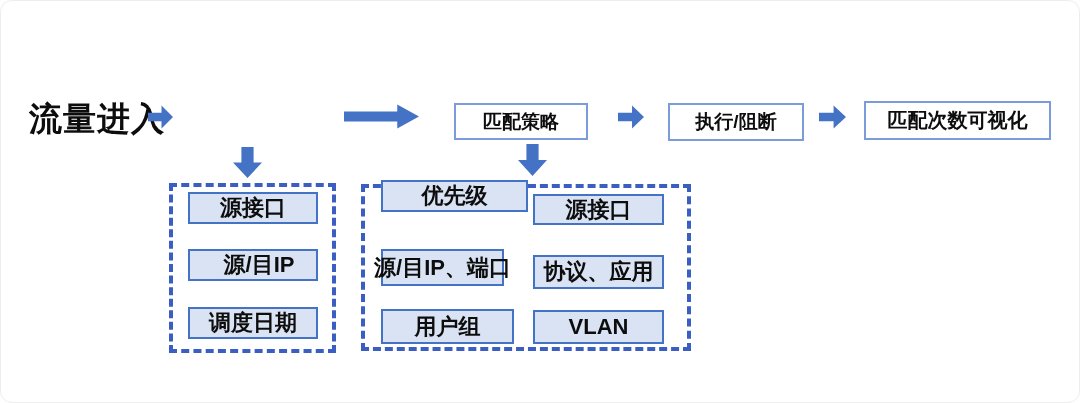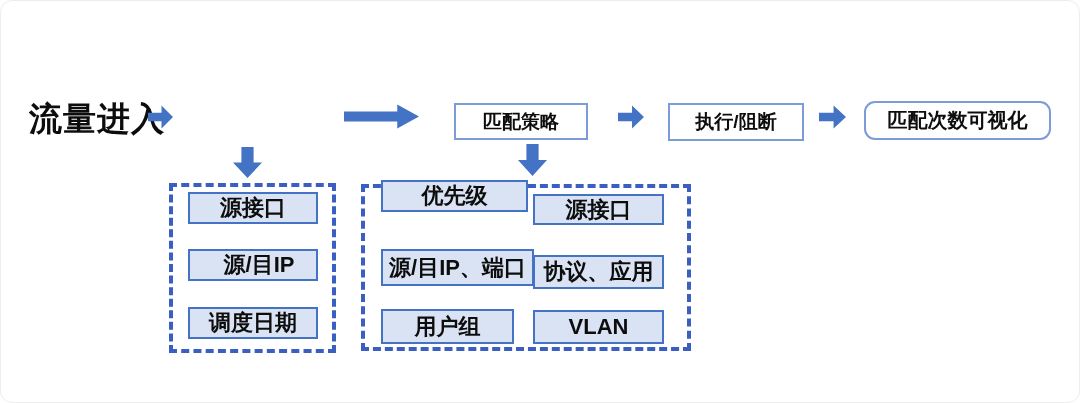--- a/index.html
+++ b/index.html
@@ -73,21 +73,21 @@
   </div>
 
   <div class="abs arrow arrow-right-small" style="left:617px; top:104px; width:26px; height:24px;"></div>
 
   <div class="abs stage-box" style="left:667px; top:102px; width:136px; height:38px;">
     <span>执行/阻断</span>
   </div>
 
   <div class="abs arrow arrow-right-small" style="left:818px; top:104px; width:27px; height:24px;"></div>
 
-  <div class="abs stage-box" style="left:863px; top:100px; width:187px; height:39px; font-size:20px;border-radius:11px;">
+  <div class="abs stage-box" style="left:863px; top:100px; width:187px; height:39px; font-size:20px;">
     <span>匹配次数可视化</span>
   </div>
 
   <div class="abs arrow arrow-down" style="left:232px; top:146px; width:29px; height:31px;"></div>
   <div class="abs arrow arrow-down" style="left:517px; top:143px; width:29px; height:32px;"></div>
 
   <div class="abs dashed-group" style="left:168px; top:182px; width:167px; height:170px;"></div>
 
   <div class="abs item-box" style="left:187px; top:191px; width:130px; height:32px;">
     <span>源接口</span>
@@ -97,21 +97,21 @@
   </div>
   <div class="abs item-box" style="left:187px; top:306px; width:130px; height:32px;">
     <span>调度日期</span>
   </div>
 
   <div class="abs dashed-group" style="left:360px; top:183px; width:330px; height:167px;"></div>
 
   <div class="abs item-box" style="left:380px; top:179px; width:147px; height:32px;">
     <span>优先级</span>
   </div>
-  <div class="abs item-box" style="left:380px; top:248px; width:153px; height:37px;">
+  <div class="abs item-box" style="left:380px; top:248px; width:123px; height:37px;">
     <span>源/目IP、端口</span>
   </div>
   <div class="abs item-box" style="left:380px; top:308px; width:133px; height:35px;">
     <span>用户组</span>
   </div>
 
   <div class="abs item-box" style="left:532px; top:193px; width:131px; height:31px;">
     <span>源接口</span>
   </div>
   <div class="abs item-box" style="left:532px; top:254px; width:131px; height:34px;">

